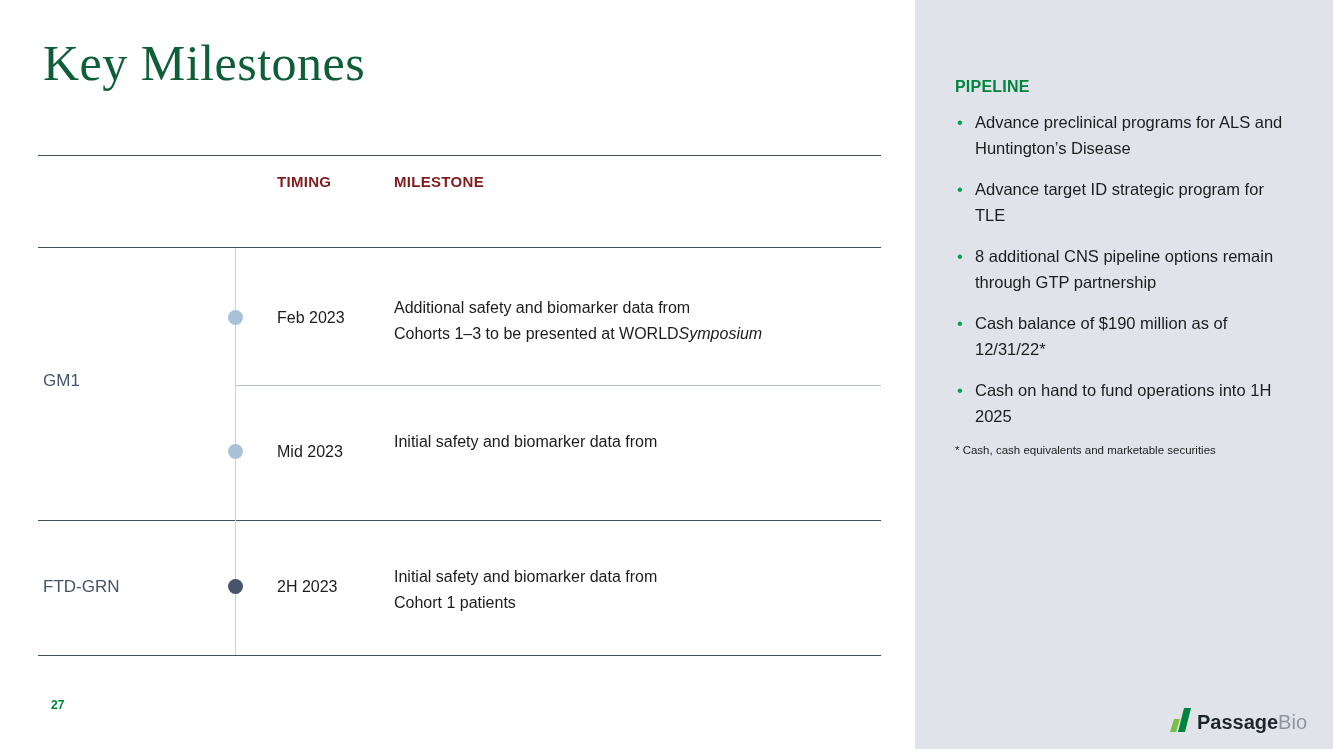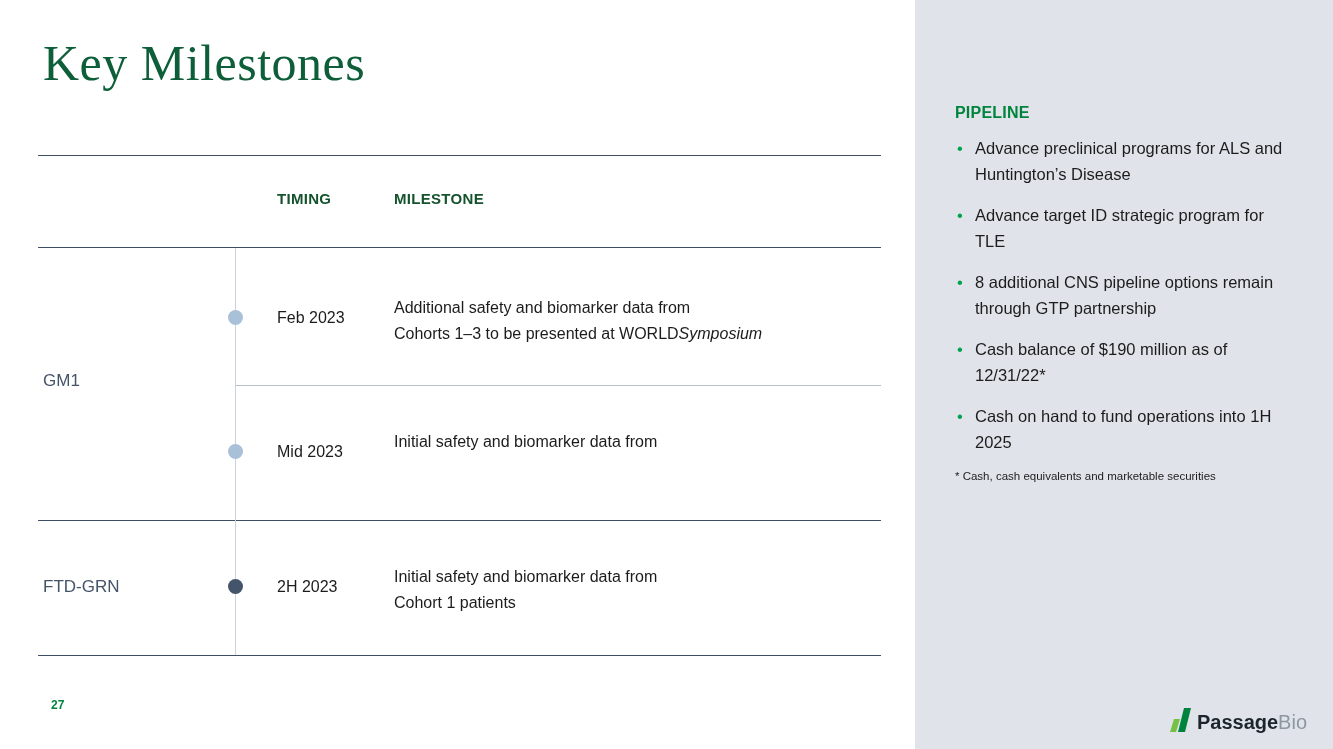--- a/index.html
+++ b/index.html
@@ -17,21 +17,21 @@
     font-family:"Liberation Serif",serif;font-weight:400;
     font-size:50px;color:#0e5f39;letter-spacing:0.5px;text-align:center;
   }
 
   
   .hline{position:absolute;left:38px;width:843px;height:0;border-top:1.5px solid #3f4f63;}
   .rowsep{position:absolute;left:236px;top:385px;width:645px;height:0;border-top:1px solid #b7bfca;}
   .vline{position:absolute;left:235px;top:248px;width:0;height:407px;border-left:1px solid #ccd2da;}
 
   
-  .th{position:absolute;top:190px;font-size:15px;font-weight:700;color:#14532d;letter-spacing:0.3px;}
+  .th{position:absolute;top:173px;font-size:15px;font-weight:700;color:#7f1d1d;letter-spacing:0.3px;}
   .th-timing{left:277px;}
   .th-milestone{left:394px;}
 
   
   .program{position:absolute;left:43px;font-size:17px;font-weight:400;color:#44546a;}
 
   
   .dot{position:absolute;left:228px;width:15px;height:15px;border-radius:50%;}
   .dot-light{background:#a9c0d9;}
   .dot-dark{background:#44546a;}
@@ -40,21 +40,21 @@
   .timing-cell{position:absolute;left:277px;font-size:16px;color:#1c1c1c;}
   .milestone-cell{position:absolute;left:394px;width:500px;font-size:16px;line-height:26px;color:#1c1c1c;}
   .italic{font-style:italic;}
 
   .page-number{position:absolute;left:51px;top:698px;font-size:12px;font-weight:700;color:#00843d;}
 
   
   .sidebar{
     position:absolute;left:915px;top:0;width:418px;height:749px;
     background:#e0e4ea;box-sizing:border-box;
-    padding:104px 48px 0 40px;
+    padding:78px 48px 0 40px;
   }
   .side-heading{margin:0 0 13px 0;font-size:16px;font-weight:700;color:#00843d;letter-spacing:0.2px;}
   .bullet-list{list-style:none;margin:0 0 8px 0;padding:0;}
   .bullet-item{
     position:relative;padding-left:20px;margin-bottom:15px;
     font-size:16.5px;line-height:26px;color:#1c1c1c;max-width:320px;
   }
   .bullet-item::before{content:"\2022";position:absolute;left:2px;color:#00a24f;}
   .footnote{margin-top:12px;font-size:11.5px;color:#1c1c1c;}
 

